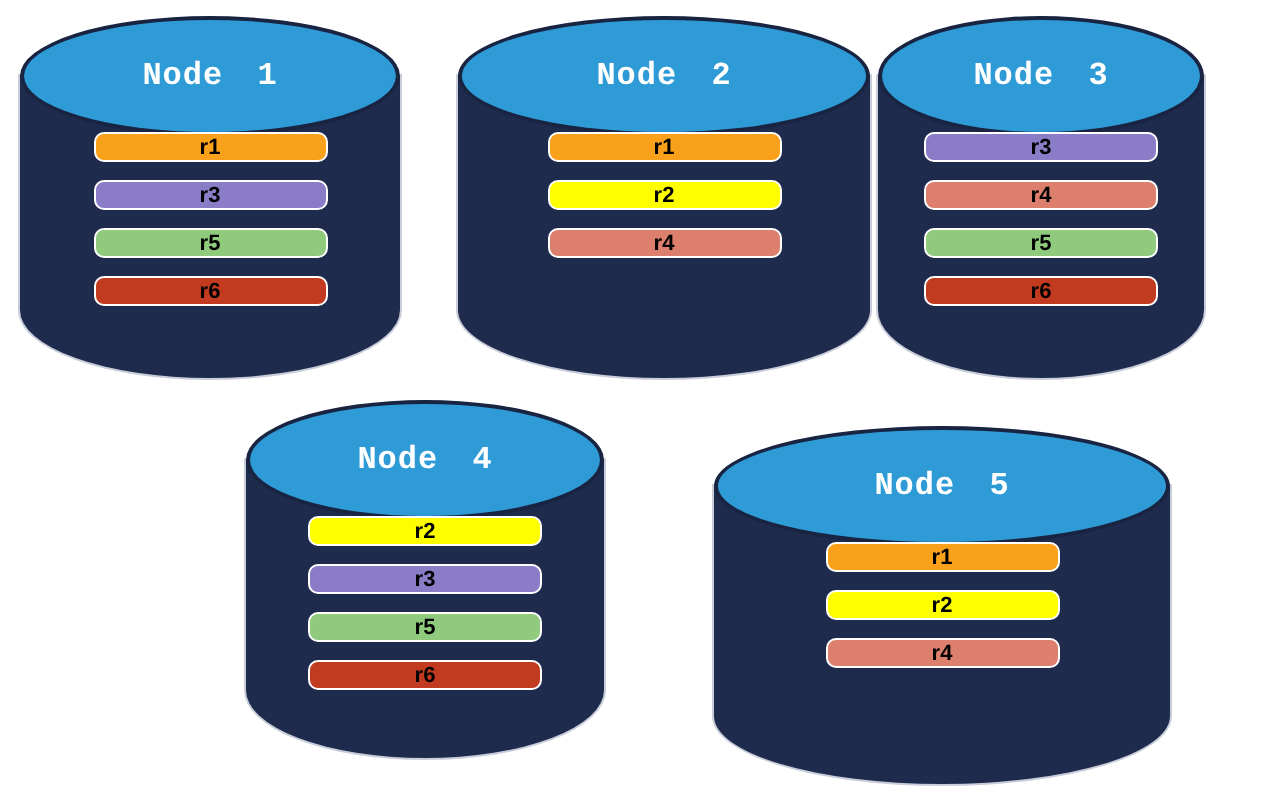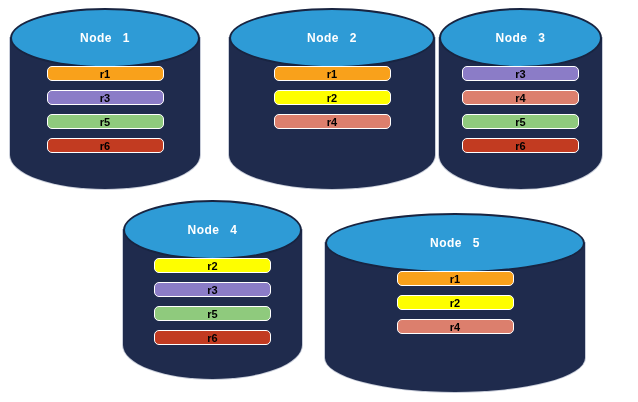--- a/index.html
+++ b/index.html
@@ -13,21 +13,21 @@
     width: 638px;
     height: 402px;
     background: var(--bg, #ffffff);
     overflow: hidden;
   }
   .node { position: absolute; }
   .node-1 { left: 10px;  top: 8px;   width: 190px; height: 181px; }
   .node-2 { left: 229px; top: 8px;   width: 206px; height: 181px; }
   .node-3 { left: 439px; top: 8px;   width: 163px; height: 181px; }
   .node-4 { left: 123px; top: 200px; width: 179px; height: 179px; }
-  .node-5 { left: 325px; top: 213px; width: 228px; height: 179px; padding-left: 32px; }
+  .node-5 { left: 357px; top: 213px; width: 228px; height: 179px; }
 
   .cyl-body {
     position: absolute;
     left: 0; right: 0;
     top: 30px; bottom: 0;
     background: var(--body, #1F2B4D);
     border-radius: 0 0 50% 50% / 0 0 34px 34px;
     box-shadow: 0 0 0 1px rgba(170, 178, 196, 0.65);
   }
   .cyl-top {
@@ -38,25 +38,26 @@
     border: 2px solid var(--outline, #182441);
     border-radius: 50%;
     box-sizing: border-box;
     display: flex;
     align-items: center;
     justify-content: center;
   }
   .title {
     color: var(--title-color, #ffffff);
     font-weight: bold;
-    font-size: 12px;
+    font-size: 16px;
     word-spacing: 7px;
     letter-spacing: 0.5px;
     text-align: left;
     white-space: pre;
+    font-family: Liberation Mono, monospace;
   }
   .bars {
     position: absolute;
     left: 0; right: 0;
     top: 58px;
     display: flex;
     flex-direction: column;
     align-items: center;
     gap: 9px;
     border-radius: 10px;

